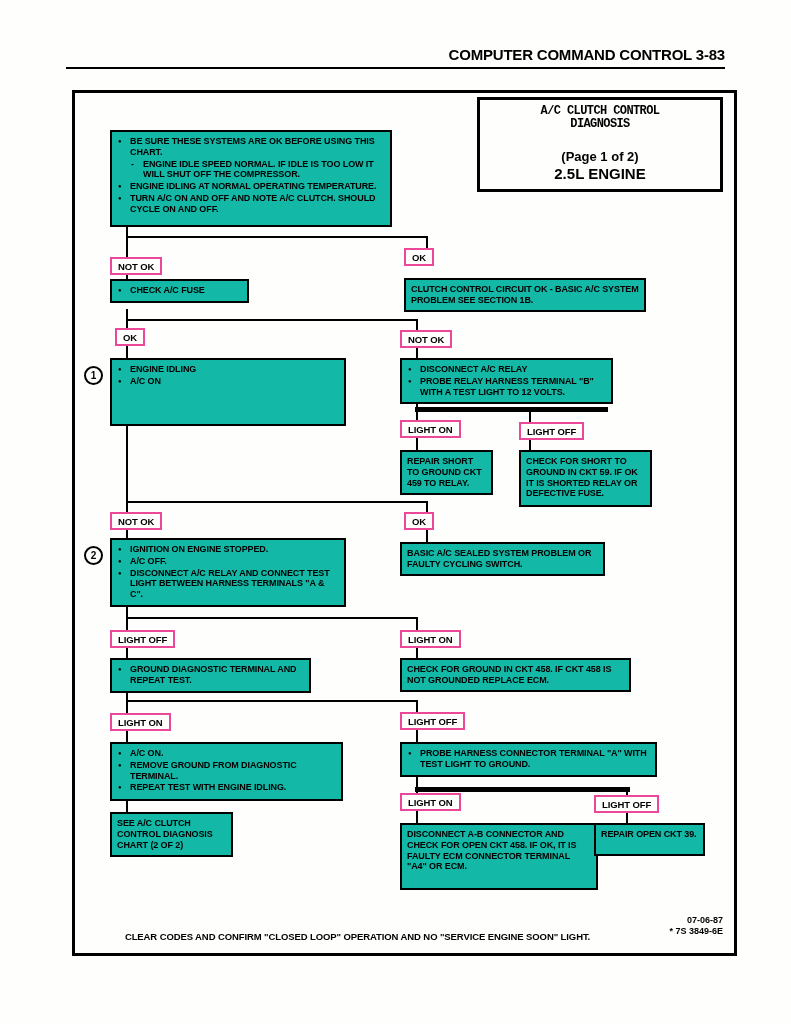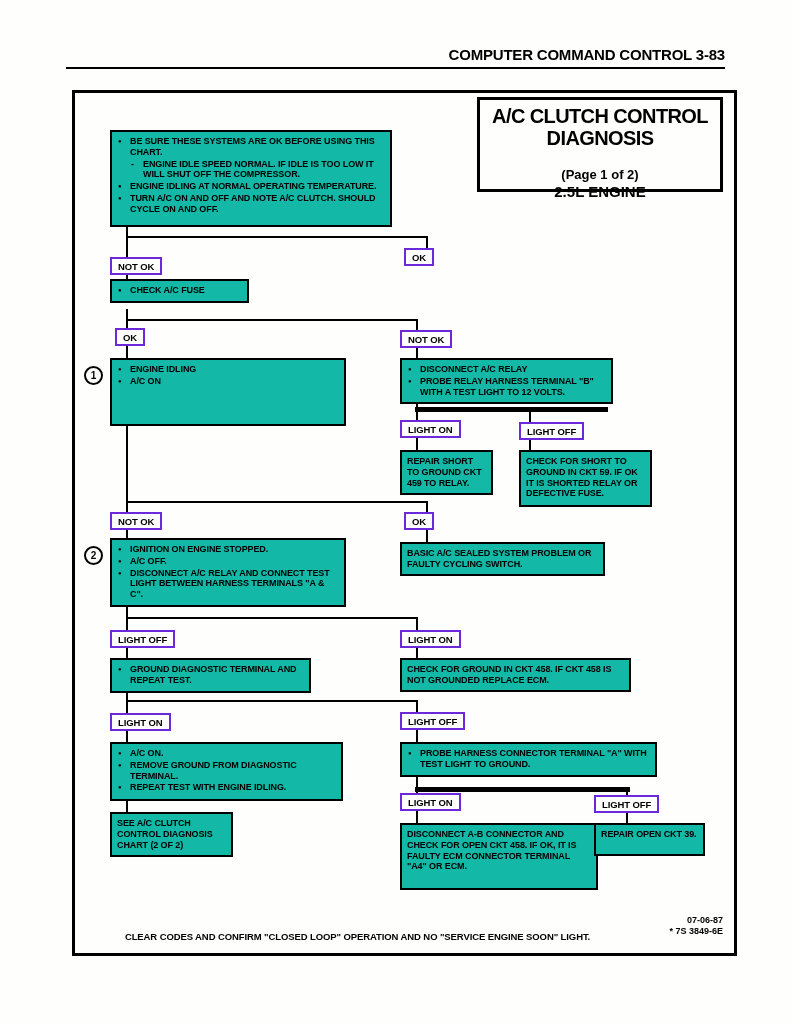--- a/index.html
+++ b/index.html
@@ -10,26 +10,26 @@
     font-family:"Liberation Sans", sans-serif; font-weight:700;
     overflow:hidden;
   }
   .hdr { position:absolute; left:390px; top:46px; width:335px; text-align:right;
          font-size:15px; letter-spacing:-0.2px; }
   .hdr-rule { position:absolute; left:66px; top:67px; width:659px; height:2px; background:#000; }
   .outer { position:absolute; left:72px; top:90px; width:665px; height:866px;
            border:3px solid #000; background:transparent; }
   .tbox { position:absolute; left:477px; top:97px; width:246px; height:95px;
           border:3px solid #000; text-align:center; padding-top:5px; background:#fefefc; }
-  .t-big { font-size:20px; line-height:1.12; letter-spacing:-0.6px; }
+  .t-big { font-size:12px; line-height:1.12; letter-spacing:-0.6px;font-family:Liberation Mono, monospace; }
   .t-page { font-size:13px; margin-top:17px; }
   .t-eng { font-size:15px; margin-top:1px; }
   .box { position:absolute; border:2px solid #000; background:#14b8a6;
          font-size:9px; line-height:1.2; letter-spacing:-0.1px; padding:4px 5px; }
-  .lbl { position:absolute; border:2px solid #6d28d9; background:#fefefc;
+  .lbl { position:absolute; border:2px solid #ec4899; background:#fefefc;
          font-size:9.5px; padding:2px 6px 1px 6px; white-space:nowrap; letter-spacing:-0.1px; }
   .ln  { position:absolute; background:#000; }
   .bi  { position:relative; padding-left:13px; margin-bottom:1px; }
   .bi::before { content:"●"; position:absolute; left:1px; top:2px; font-size:6px; }
   .si  { position:relative; padding-left:26px; margin-bottom:1px; }
   .si::before { content:"-"; position:absolute; left:14px; top:0; }
   .circ { position:absolute; width:19px; height:19px; border:2px solid #000; border-radius:50%;
           display:flex; align-items:center; justify-content:center; font-size:10px; background:#fefefc; }
   .fnote { position:absolute; left:85px; top:931px; width:545px; text-align:center;
            font-size:9.5px; letter-spacing:-0.1px; }
@@ -94,20 +94,21 @@
   <div class="box" style="left:110px;top:130px;width:282px;min-height:97px;padding-right:10px">
     <div class="bi">BE SURE THESE SYSTEMS ARE OK BEFORE USING THIS CHART.</div>
     <div class="si">ENGINE IDLE SPEED NORMAL. IF IDLE IS TOO LOW IT WILL SHUT OFF THE COMPRESSOR.</div>
     <div class="bi">ENGINE IDLING AT NORMAL OPERATING TEMPERATURE.</div>
     <div class="bi">TURN A/C ON AND OFF AND NOTE A/C CLUTCH. SHOULD CYCLE ON AND OFF.</div>
   </div>
 
   <div class="lbl" style="left:110px;top:257px">NOT OK</div>
   <div class="lbl" style="left:404px;top:248px">OK</div>
 
+  <div class="box" style="left:404px;top:278px;width:242px;min-height:33px">CLUTCH CONTROL CIRCUIT OK - BASIC A/C SYSTEM PROBLEM SEE SECTION 1B.</div>
 
   <div class="box" style="left:110px;top:279px;width:139px;min-height:21px">
     <div class="bi">CHECK A/C FUSE</div>
   </div>
 
   <div class="lbl" style="left:115px;top:328px">OK</div>
   <div class="lbl" style="left:400px;top:330px">NOT OK</div>
 
   <div class="circ" style="left:84px;top:366px">1</div>
   <div class="box" style="left:110px;top:358px;width:236px;min-height:68px">

